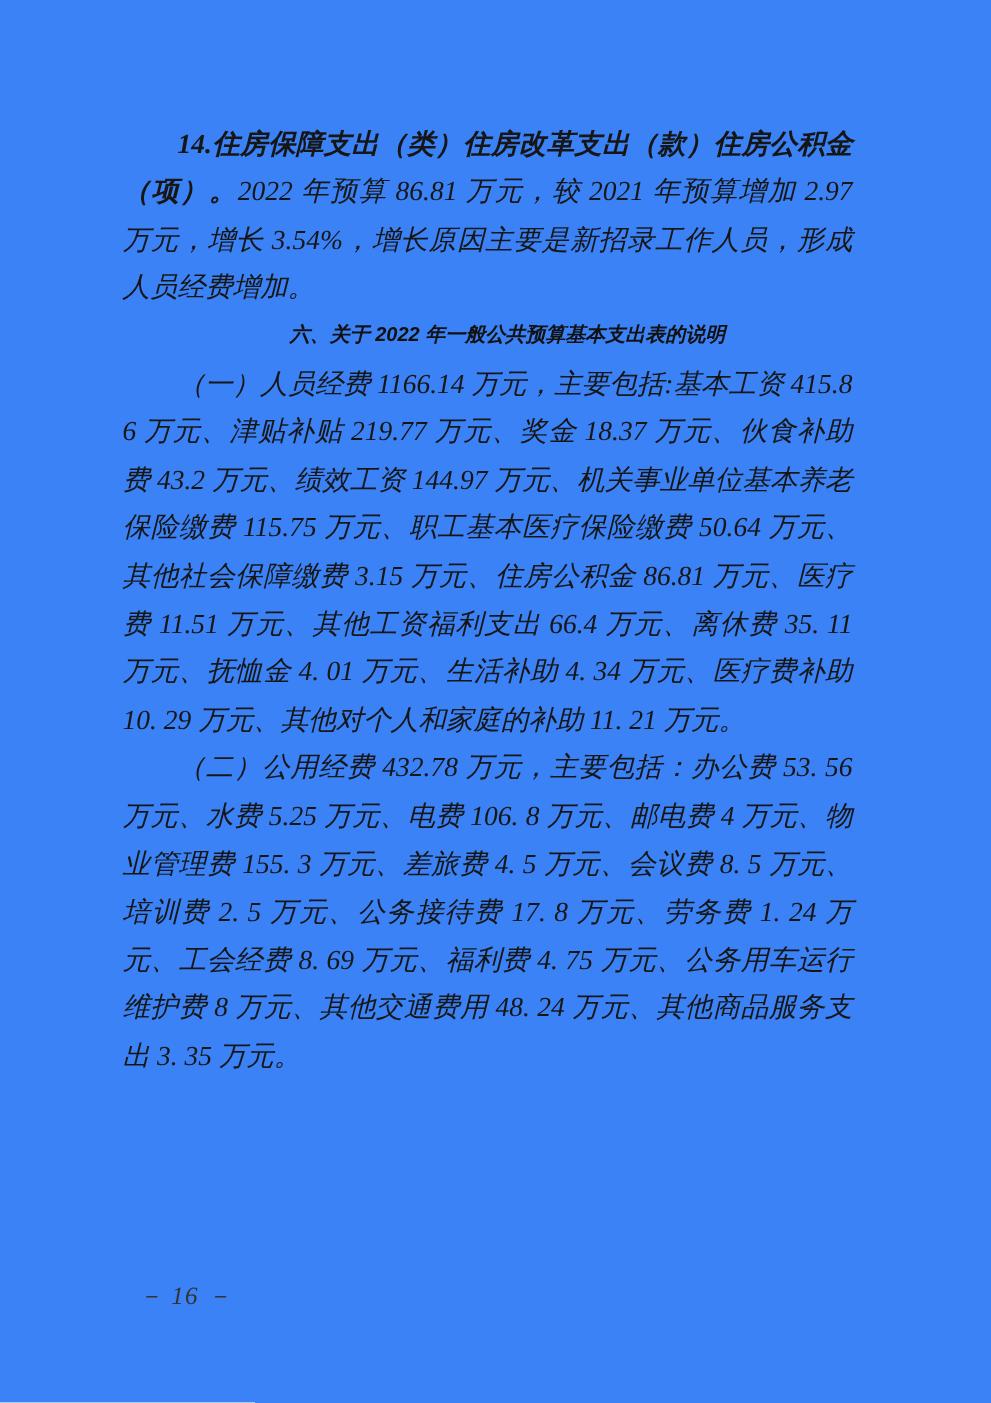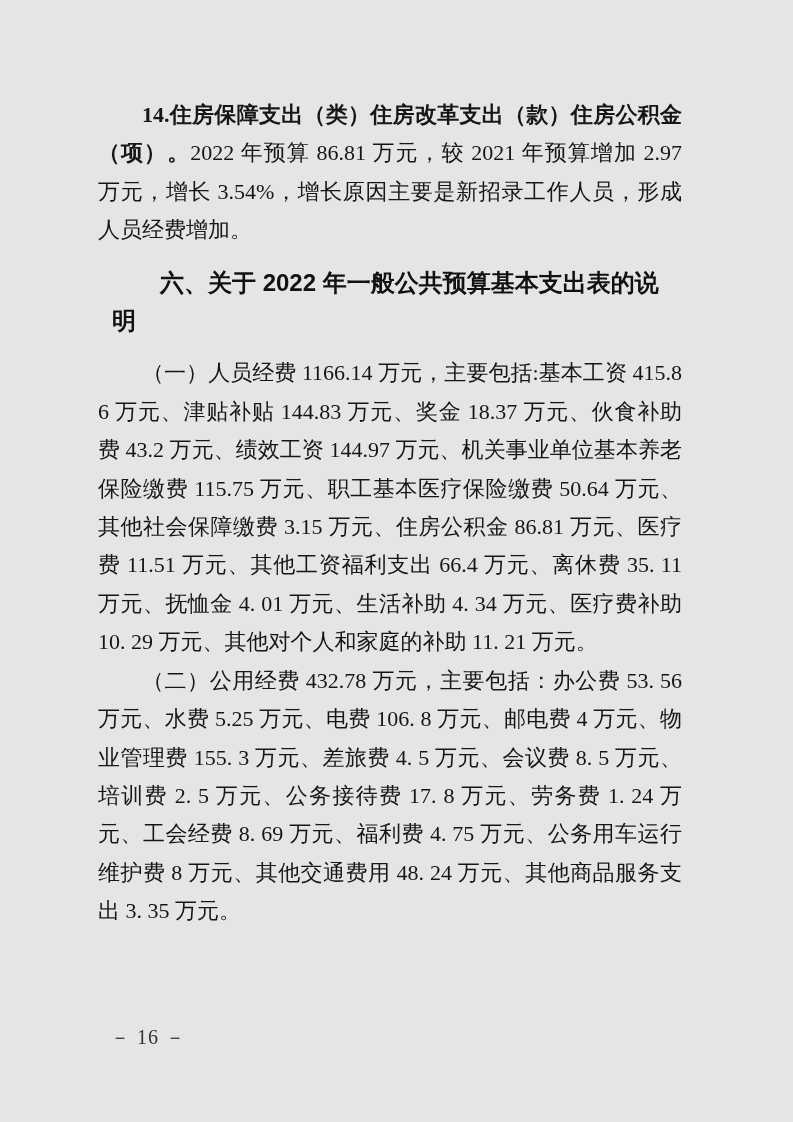--- a/index.html
+++ b/index.html
@@ -4,50 +4,51 @@
 <style>
   html, body {
     margin: 0;
     padding: 0;
     background: #ffffff;
   }
   .page {
     position: relative;
     width: 793px;
     height: 1122px;
-    background: #e5e5e5;
+    background: #3b82f6;
     font-family: "Liberation Serif", "DejaVu Serif", serif;
     color: #161616;
     overflow: hidden;
+    font-style: italic;
   }
   .content {
     position: absolute;
     left: 98px;
     top: 96px;
     width: 584px;
     font-size: 22px;
     line-height: 38.4px;
     text-align: justify;
     text-justify: inter-ideograph;
   }
   .para {
     margin: 0;
     text-indent: 2em;
     word-break: break-all;
   }
   .bold-lead {
     font-weight: bold;
   }
   .heading {
-    margin: 14px;
-    font-size: 24px;
+    margin: 0;
+    font-size: 16px;
     line-height: 38.4px;
     font-weight: bold;
     text-indent: 2em;
-    text-align: left;
+    text-align: center;
     font-family: "Liberation Sans", "DejaVu Sans", sans-serif;
     color: #111111;
   }
   .footer {
     position: absolute;
     left: 110px;
     top: 1023px;
     font-size: 20px;
     line-height: 28px;
     color: #333333;
@@ -59,21 +60,21 @@
 <body>
 
 <div class="page">
   <div class="content">
 
     <p class="para"><span class="bold-lead">14.住房保障支出（类）住房改革支出（款）住房公积金（项）。</span><span>2022 年预算 86.81 万元，较 2021 年预算增加 2.97 万元，增长 3.54%，增长原因主要是新招录工作人员，形成人员经费增加。</span></p>
 
     <h2 class="heading">六、关于 2022 年一般公共预算基本支出表的说明</h2>
 
 
-    <p class="para">（一）人员经费 1166.14 万元，主要包括:基本工资 415.86 万元、津贴补贴 144.83 万元、奖金 18.37 万元、伙食补助费 43.2 万元、绩效工资 144.97 万元、机关事业单位基本养老保险缴费 115.75 万元、职工基本医疗保险缴费 50.64 万元、其他社会保障缴费 3.15 万元、住房公积金 86.81 万元、医疗费 11.51 万元、其他工资福利支出 66.4 万元、离休费 35. 11 万元、抚恤金 4. 01 万元、生活补助 4. 34 万元、医疗费补助 10. 29 万元、其他对个人和家庭的补助 11. 21 万元。</p>
+    <p class="para">（一）人员经费 1166.14 万元，主要包括:基本工资 415.86 万元、津贴补贴 219.77 万元、奖金 18.37 万元、伙食补助费 43.2 万元、绩效工资 144.97 万元、机关事业单位基本养老保险缴费 115.75 万元、职工基本医疗保险缴费 50.64 万元、其他社会保障缴费 3.15 万元、住房公积金 86.81 万元、医疗费 11.51 万元、其他工资福利支出 66.4 万元、离休费 35. 11 万元、抚恤金 4. 01 万元、生活补助 4. 34 万元、医疗费补助 10. 29 万元、其他对个人和家庭的补助 11. 21 万元。</p>
 
     <p class="para">（二）公用经费 432.78 万元，主要包括：办公费 53. 56 万元、水费 5.25 万元、电费 106. 8 万元、邮电费 4 万元、物业管理费 155. 3 万元、差旅费 4. 5 万元、会议费 8. 5 万元、培训费 2. 5 万元、公务接待费 17. 8 万元、劳务费 1. 24 万元、工会经费 8. 69 万元、福利费 4. 75 万元、公务用车运行维护费 8 万元、其他交通费用 48. 24 万元、其他商品服务支出 3. 35 万元。</p>
 
 
   </div>
 
   <div class="footer">－ 16 －</div>
 </div>
 
 </body></html>

